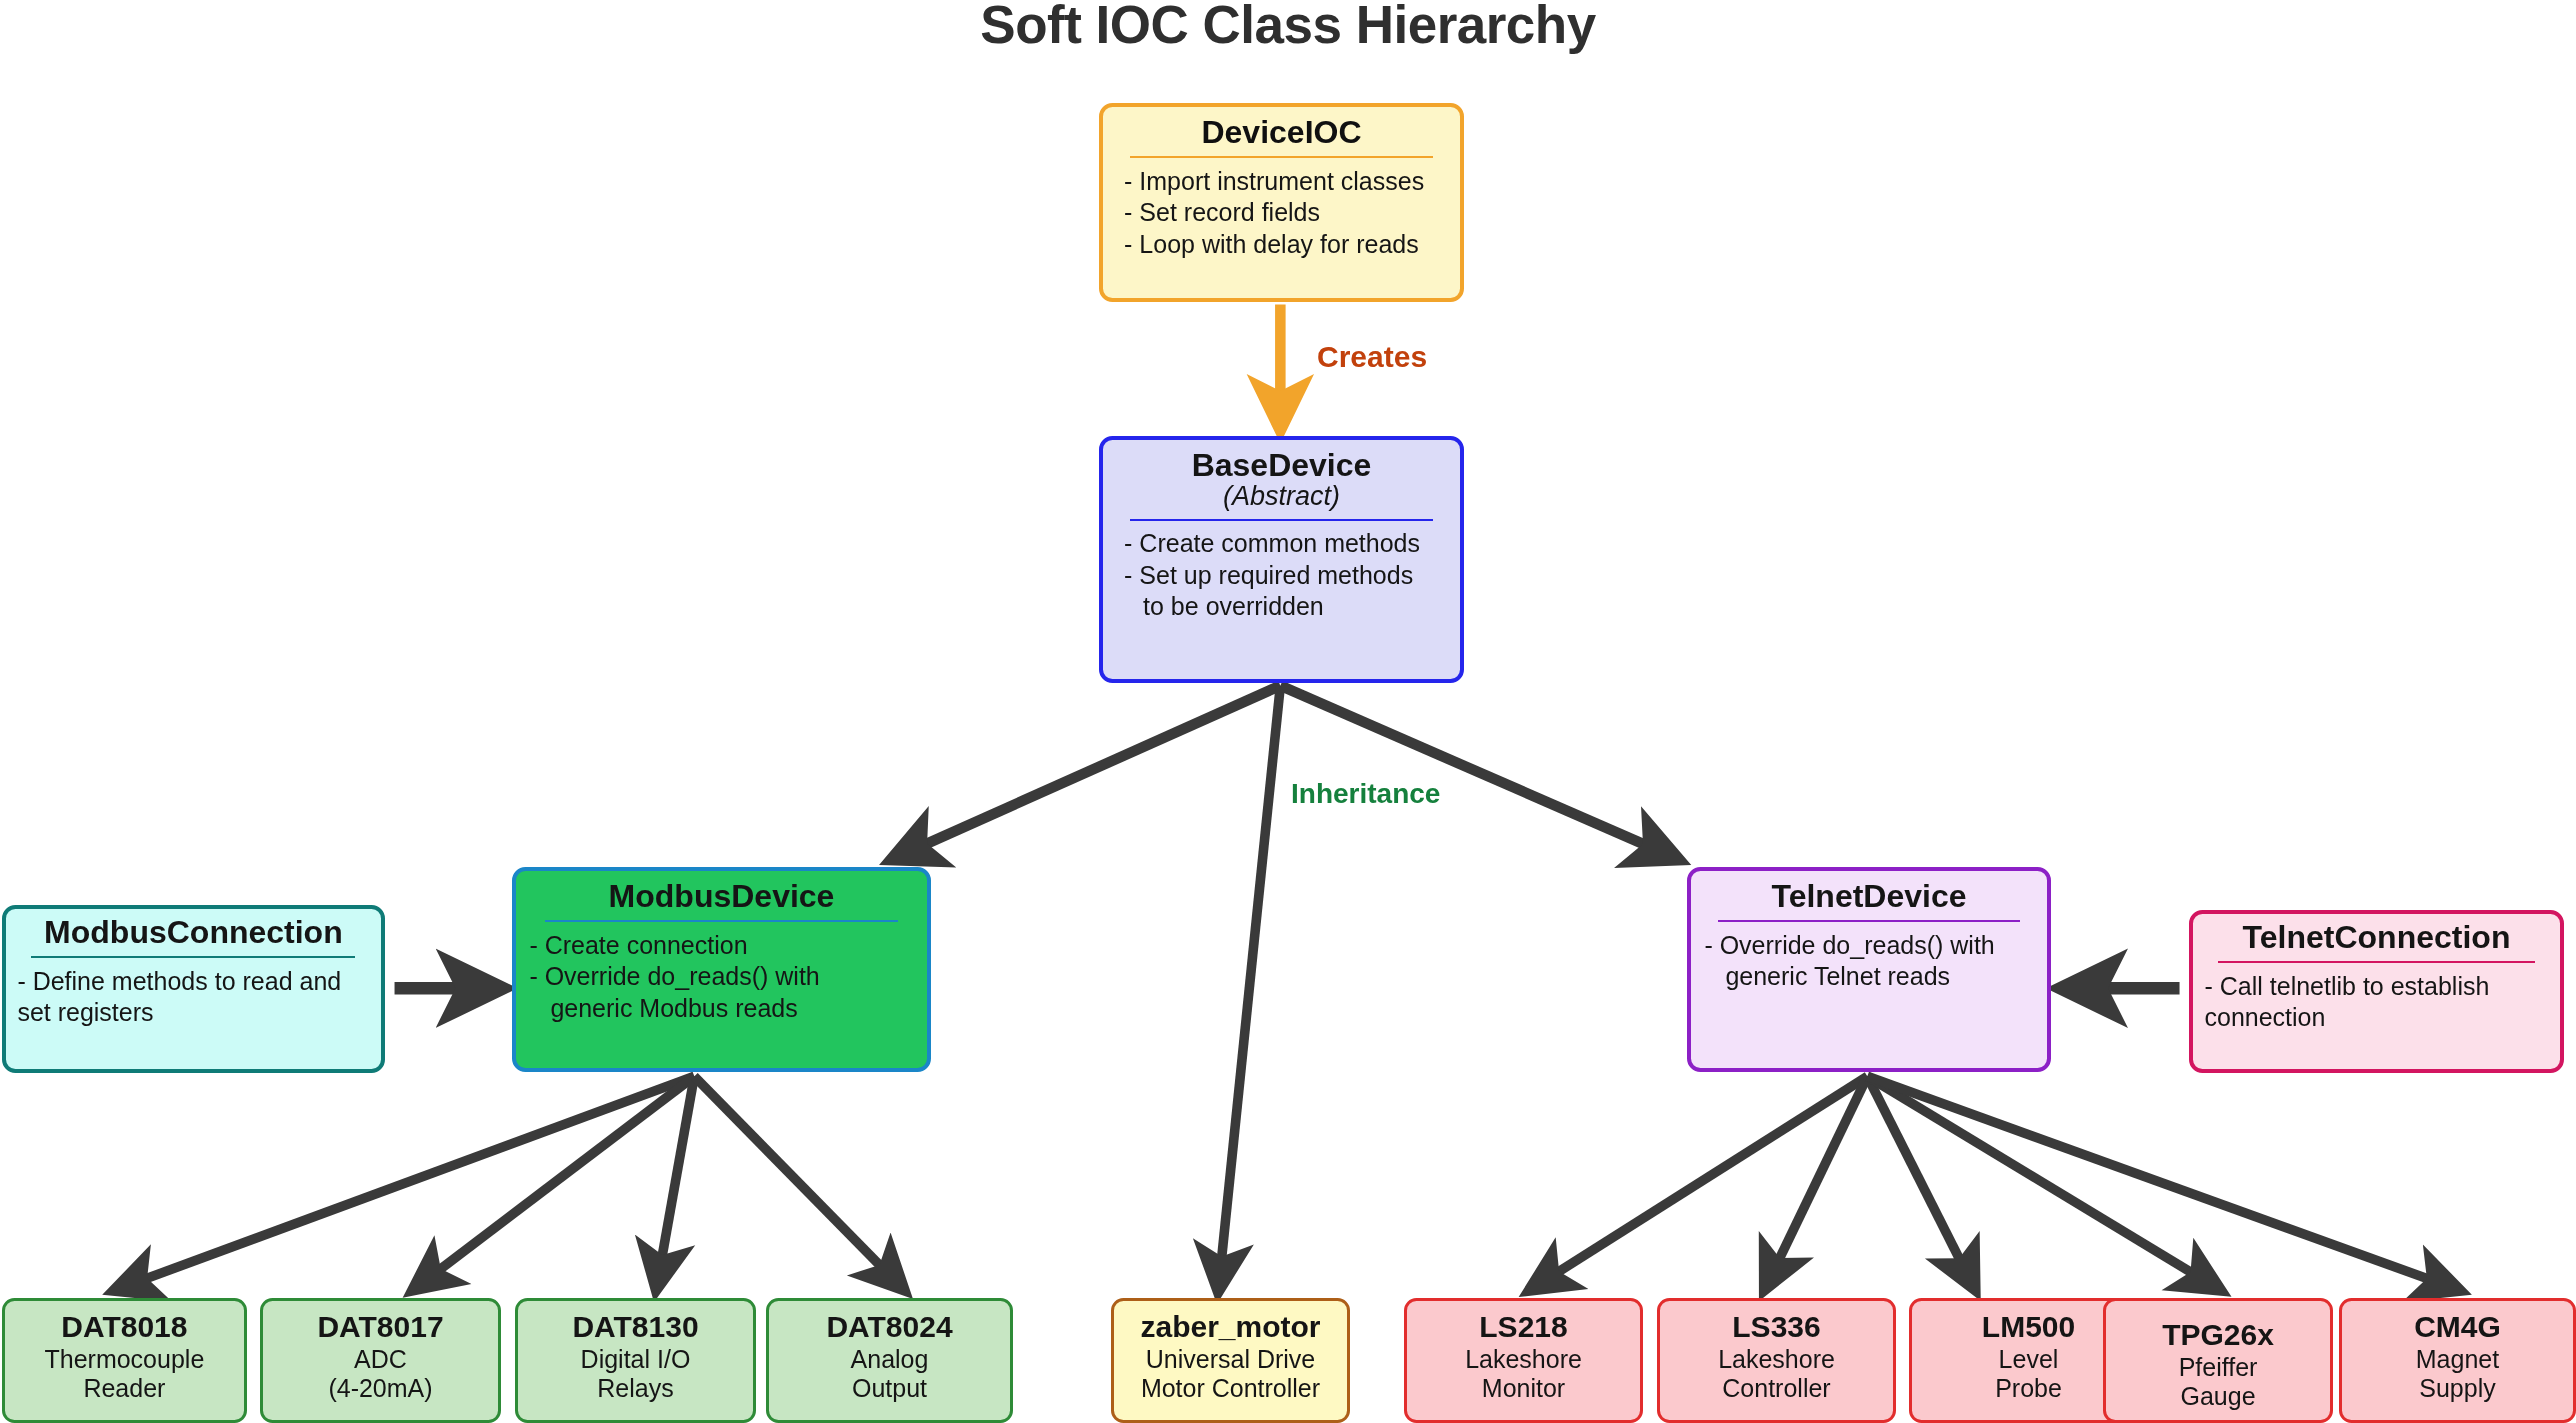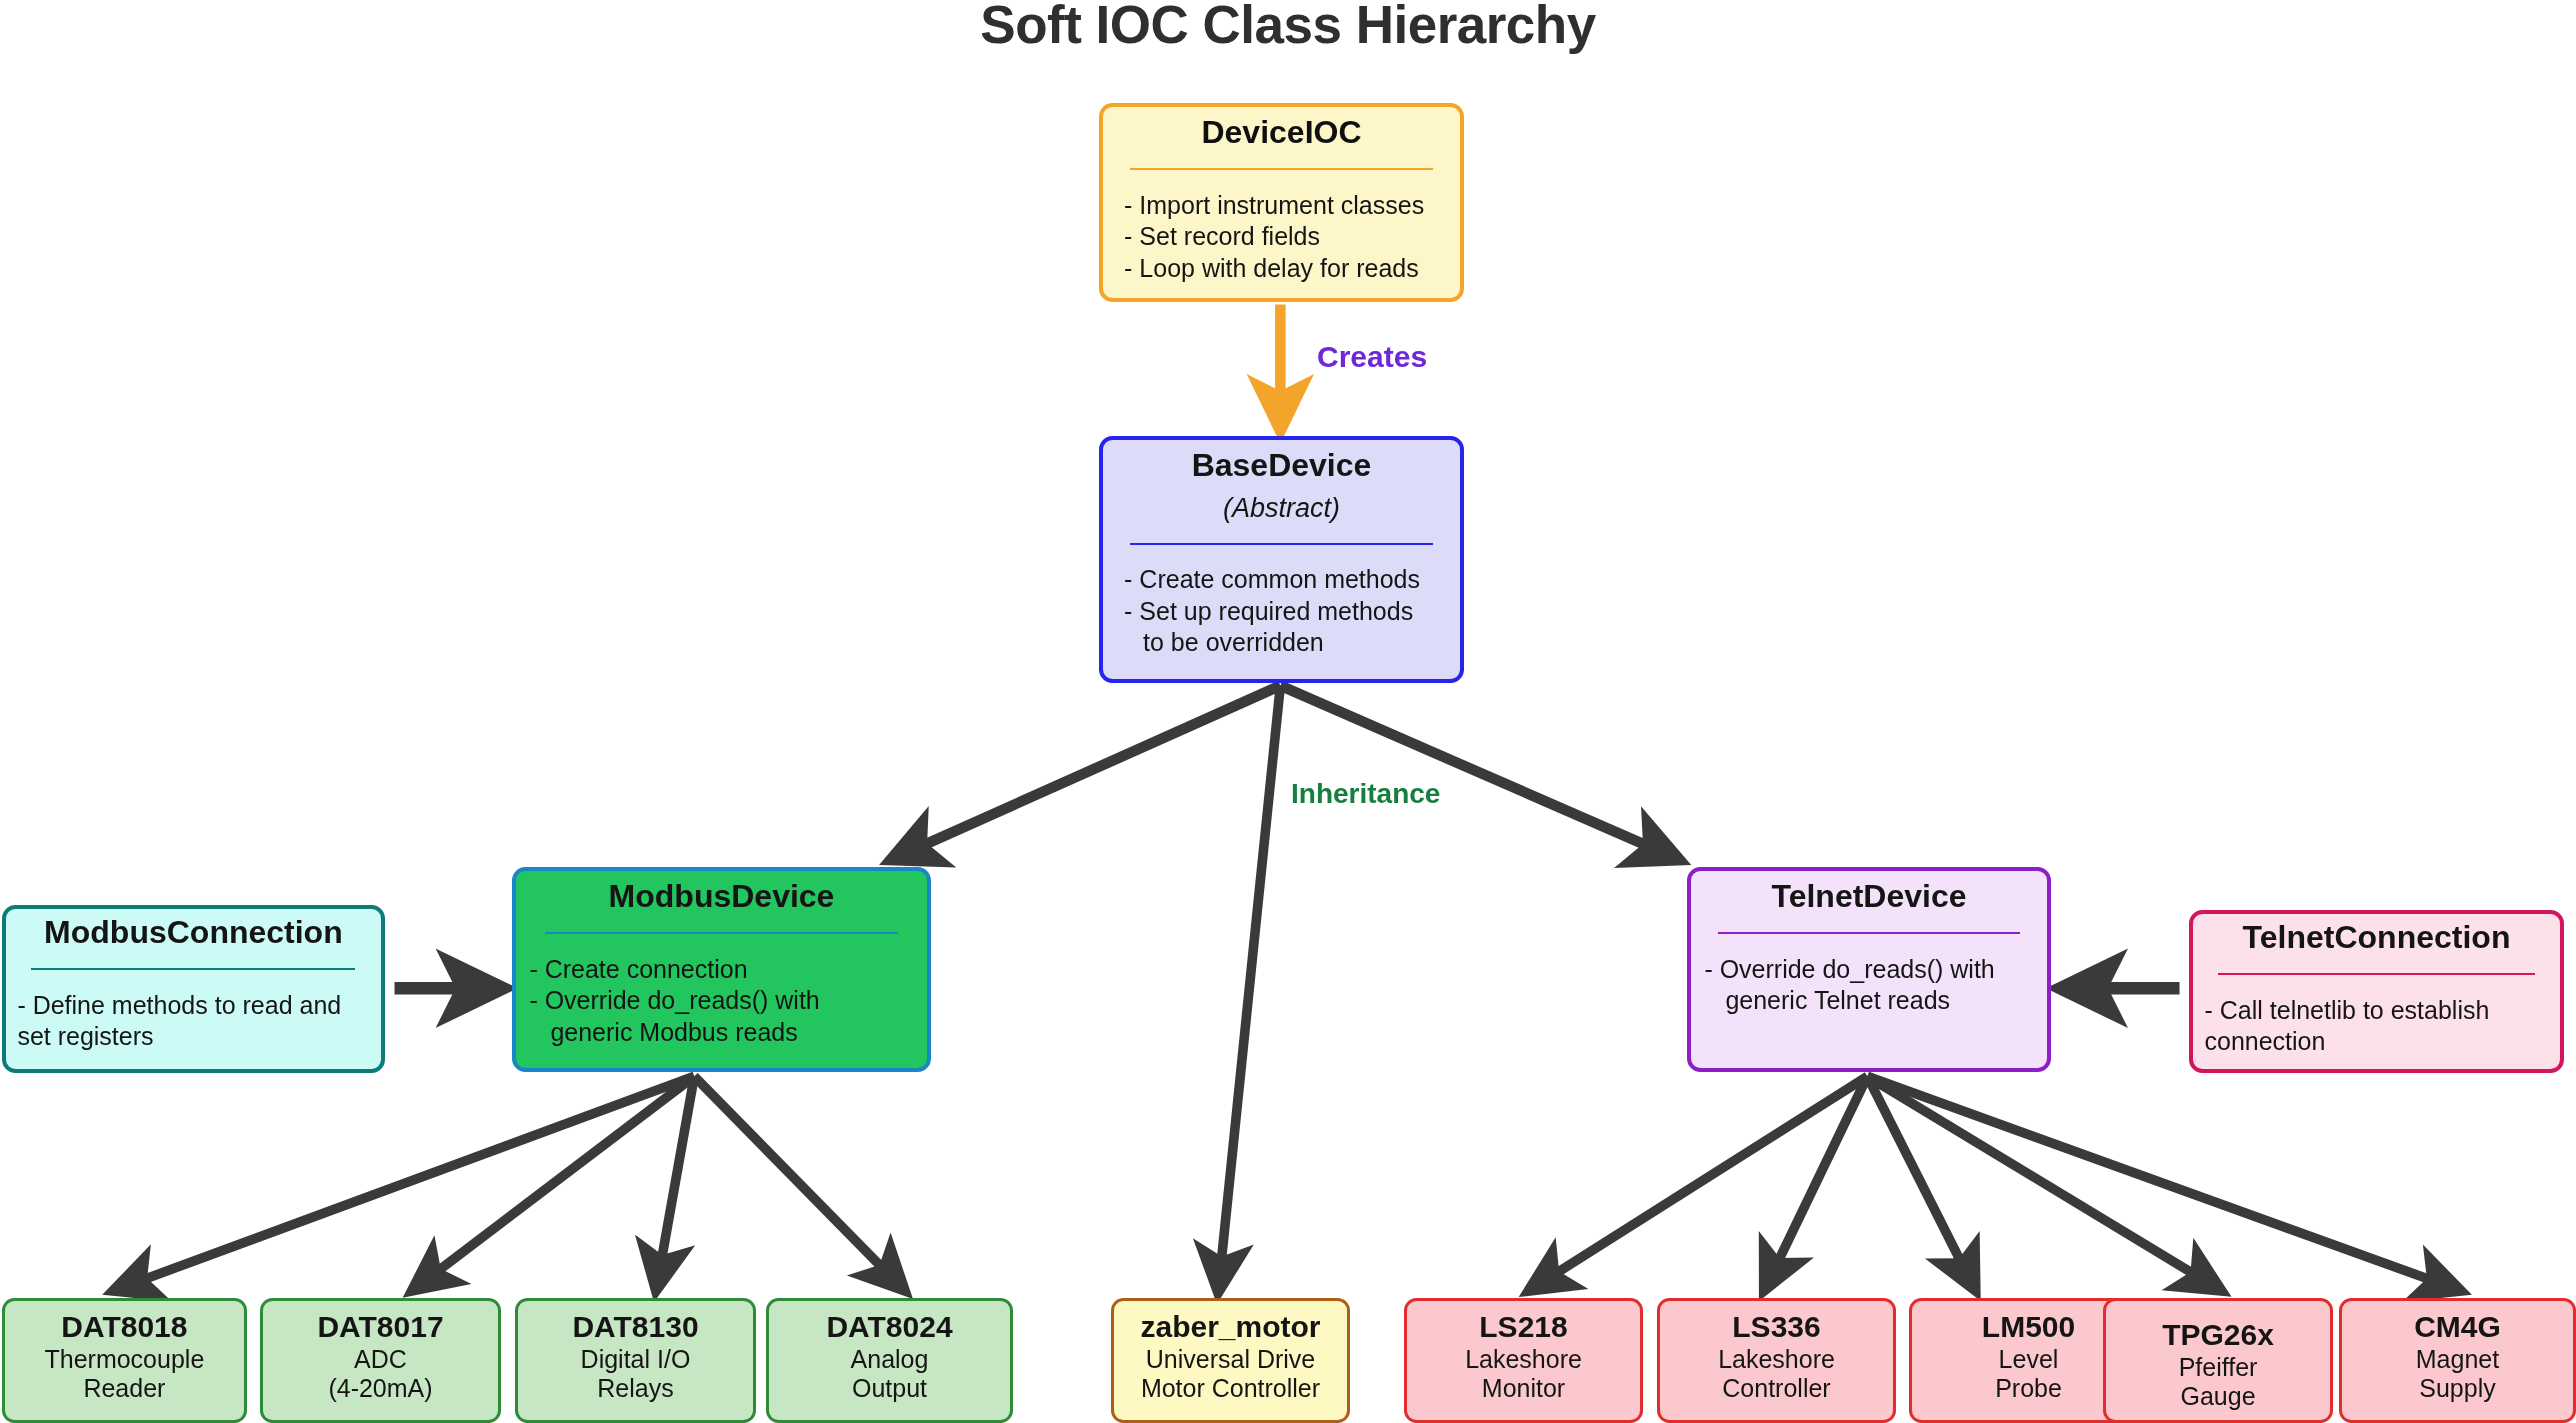--- a/index.html
+++ b/index.html
@@ -8,21 +8,21 @@
 
   #stage{position:absolute;left:0;top:0;width:2576px;height:1423px;}
 
   svg.edges{position:absolute;left:0;top:0;width:2576px;height:1423px;
             pointer-events:none;}
 
   .title{position:absolute;left:0;top:-5.7px;width:2576px;text-align:center;
          font-size:53px;font-weight:bold;color:#2f2f2f;letter-spacing:-0.5px;}
 
   .node{position:absolute;box-sizing:border-box;border-radius:13.4px;
-        display:flex;flex-direction:column;align-items:center;gap:12px;}
+        display:flex;flex-direction:column;align-items:center;}
 
   .node .hdr{font-weight:bold;text-align:center;line-height:1.05;}
   .node .sub{text-align:center;font-style:italic;line-height:1.1;}
   .rule{height:0;border-top:2.9px solid;margin:6.7px 0 7.7px 0;}
   .body{width:100%;box-sizing:border-box;line-height:1.26;}
   .body .li{display:block;}
 
   
   .n-deviceioc{left:1099px;top:103px;width:365px;height:199px;
     background:#fdf6c8;border:4.8px solid #f2a42b;padding:8.6px 13.4px 0 13.4px;}
@@ -108,21 +108,21 @@
     <line x1="725" y1="1124" x2="685" y2="1348" stroke="#3a3a3a" stroke-width="10" marker-end="url(#ah)"></line>
     <line x1="725" y1="1124" x2="945" y2="1348" stroke="#3a3a3a" stroke-width="10" marker-end="url(#ah)"></line>
 
     <line x1="1950" y1="1124" x2="1596" y2="1348" stroke="#3a3a3a" stroke-width="10" marker-end="url(#ah)"></line>
     <line x1="1950" y1="1124" x2="1842" y2="1348" stroke="#3a3a3a" stroke-width="10" marker-end="url(#ah)"></line>
     <line x1="1950" y1="1124" x2="2063" y2="1348" stroke="#3a3a3a" stroke-width="10" marker-end="url(#ah)"></line>
     <line x1="1950" y1="1124" x2="2320" y2="1348" stroke="#3a3a3a" stroke-width="10" marker-end="url(#ah)"></line>
     <line x1="1950" y1="1124" x2="2570" y2="1348" stroke="#3a3a3a" stroke-width="10" marker-end="url(#ah)"></line>
   </svg>
 
-  <div style="position:absolute;left:1317px;top:340px;font-size:30px;font-weight:bold;color:#6d28d9;">Creates</div>
+  <div style="position:absolute;left:1317px;top:340px;font-size:30px;font-weight:bold;color:#c2410c;">Creates</div>
 
   <div style="position:absolute;left:1291px;top:778px;font-size:28px;font-weight:bold;color:#15803d;">Inheritance</div>
 
   <div class="node n-deviceioc">
     <div class="hdr">DeviceIOC</div>
     <div class="rule"></div>
     <div class="body">
       <span class="li">- Import instrument classes</span>
       <span class="li">- Set record fields</span>
       <span class="li">- Loop with delay for reads</span>

